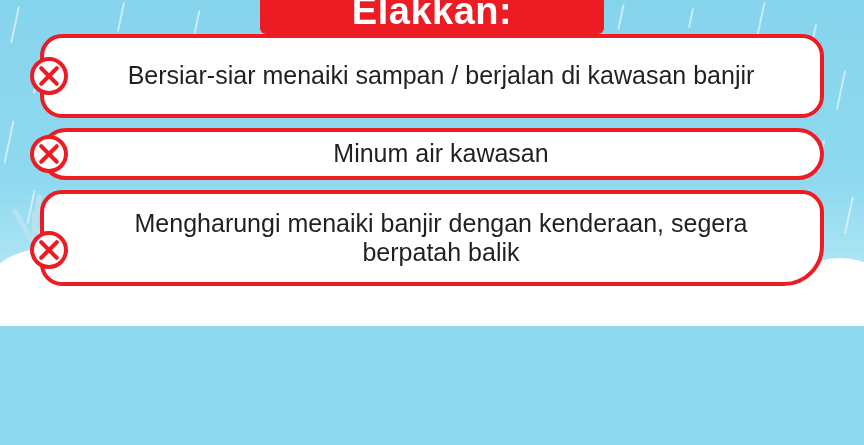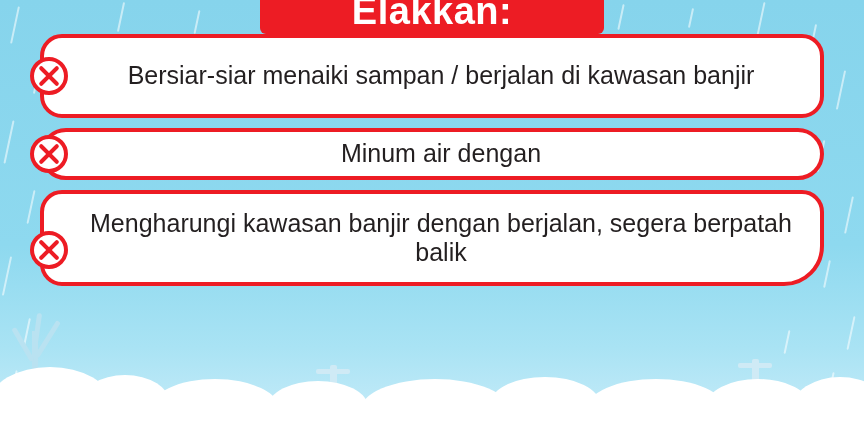--- a/index.html
+++ b/index.html
@@ -10,21 +10,21 @@
     width: 864px;
     height: 445px;
     overflow: hidden;
     font-family: "Liberation Sans", sans-serif;
     background: #8fd9ef;
   }
 
   #poster {
     position: relative;
     width: 864px;
-    height: 445px;
+    height: 326px;
     overflow: hidden;
     background: linear-gradient(to bottom, #86d4ec 0%, #8ed9ef 55%, #a9e3f4 78%, #cfeefa 100%);
   }
 
   
   .rain-layer {
     position: absolute;
     inset: 0;
     pointer-events: none;
   }
@@ -251,25 +251,25 @@
       <div class="no-icon"></div>
       <div class="bubble">
         <div class="bubble-text">Bersiar-siar menaiki sampan / berjalan di kawasan banjir</div>
       </div>
     </div>
 
 
     <div class="item item-3">
       <div class="no-icon"></div>
       <div class="bubble">
-        <div class="bubble-text">Minum air dengan</div>
+        <div class="bubble-text">Minum air kawasan</div>
       </div>
     </div>
 
     <div class="item item-4">
       <div class="no-icon"></div>
       <div class="bubble">
-        <div class="bubble-text">Mengharungi kawasan banjir dengan berjalan, segera berpatah balik</div>
+        <div class="bubble-text">Mengharungi menaiki banjir dengan kenderaan, segera berpatah balik</div>
       </div>
     </div>
 
   </div>
 </div>
 
 </body></html>

